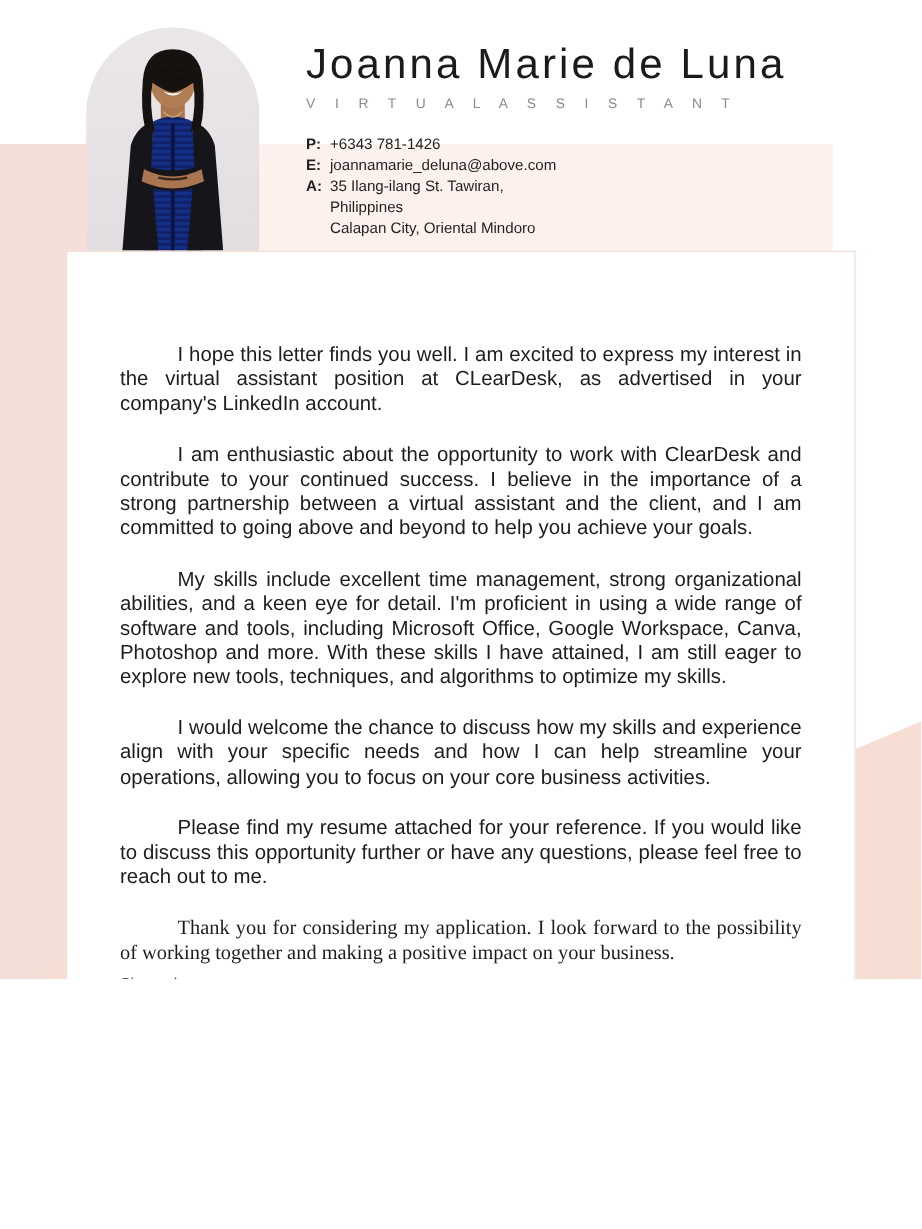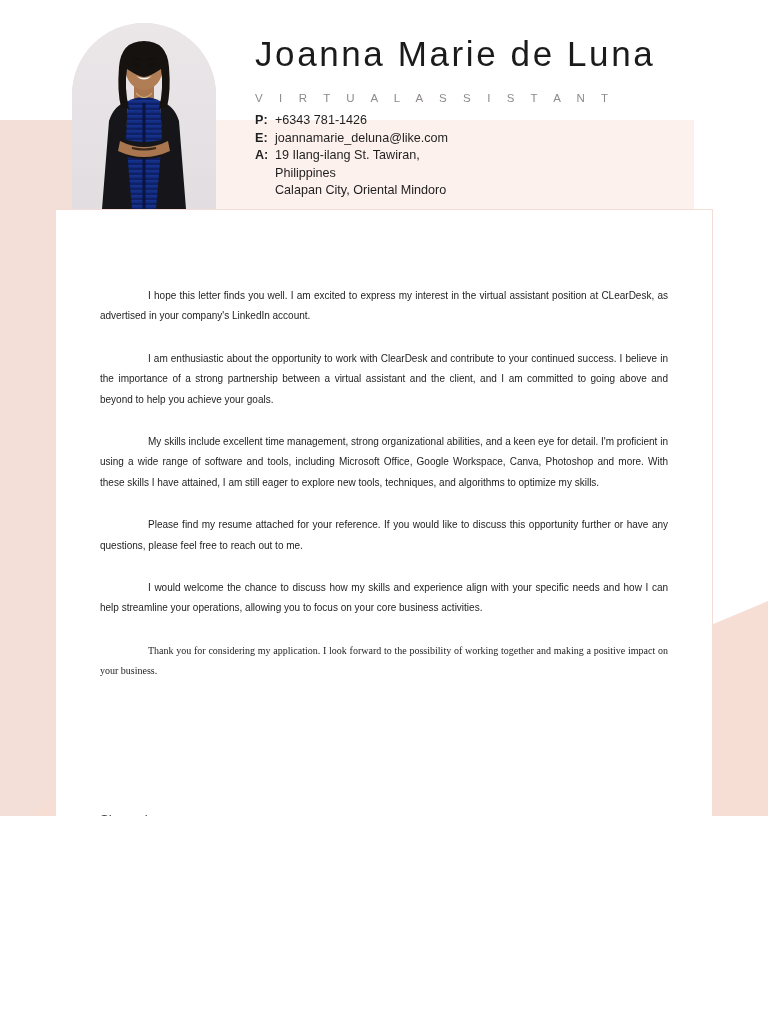--- a/index.html
+++ b/index.html
@@ -93,21 +93,21 @@
   }
   .name-line {
     font-size: 35px;
     letter-spacing: 2.6px;
     color: #1b1b1b;
     font-weight: 400;
     white-space: nowrap;
     line-height: 1.15;
   }
   .role-line {
-    margin-top: 18px;
+    margin-top: 7px;
     font-size: 11.5px;
     letter-spacing: 6.6px;
     color: #8e8a88;
     font-weight: 400;
   }
   .contact-block {
     position: absolute;
     left: 255px;
     top: 112px;
     font-size: 12.6px;
@@ -125,21 +125,21 @@
 
   
   .letter-body {
     position: absolute;
     left: 100px;
     top: 286px;
     width: 568px;
   }
   .para {
     margin: 0 0 22px 0;
-    font-size: 10px;
+    font-size: 17px;
     line-height: 20.4px;
     color: #1d1d1d;
     text-align: justify;
     text-indent: 48px;
   }
   .para:last-child { margin-bottom: 0; font-family: Liberation Serif, serif; }
 
   
   .sign-off {
     position: absolute;
@@ -226,36 +226,36 @@
     <div class="role-line">V I R T U A L   A S S I S T A N T</div>
   </div>
 
   <div class="contact-block">
     <div class="contact-row">
       <span class="contact-key">P:</span>
       <span class="contact-val">+6343 781-1426</span>
     </div>
     <div class="contact-row">
       <span class="contact-key">E:</span>
-      <span class="contact-val">joannamarie_deluna@like.com</span>
+      <span class="contact-val">joannamarie_deluna@above.com</span>
     </div>
     <div class="contact-row">
       <span class="contact-key">A:</span>
-      <span class="contact-val">19 Ilang-ilang St. Tawiran,</span>
+      <span class="contact-val">35 Ilang-ilang St. Tawiran,</span>
     </div>
     <div class="contact-val-sub">Philippines</div>
     <div class="contact-val-sub">Calapan City, Oriental Mindoro</div>
   </div>
 
   <div class="letter-body">
     <p class="para">I hope this letter finds you well. I am excited to express my interest in the virtual assistant position at CLearDesk, as advertised in your company's LinkedIn account.</p>
     <p class="para">I am enthusiastic about the opportunity to work with ClearDesk and contribute to your continued success. I believe in the importance of a strong partnership between a virtual assistant and the client, and I am committed to going above and beyond to help you achieve your goals.</p>
     <p class="para">My skills include excellent time management, strong organizational abilities, and a keen eye for detail. I'm proficient in using a wide range of software and tools, including Microsoft Office, Google Workspace, Canva, Photoshop and more. With these skills I have attained, I am still eager to explore new tools, techniques, and algorithms to optimize my skills.</p>
+    <p class="para">I would welcome the chance to discuss how my skills and experience align with your specific needs and how I can help streamline your operations, allowing you to focus on your core business activities.</p>
     <p class="para">Please find my resume attached for your reference. If you would like to discuss this opportunity further or have any questions, please feel free to reach out to me.</p>
-    <p class="para">I would welcome the chance to discuss how my skills and experience align with your specific needs and how I can help streamline your operations, allowing you to focus on your core business activities.</p>
     <p class="para">Thank you for considering my application. I look forward to the possibility of working together and making a positive impact on your business.</p>
   </div>
 
   <div class="sign-off">Sincerely,</div>
 
   <svg class="signature-mark" viewBox="0 0 120 62">
     <g fill="none" stroke="#0d0d0d" stroke-linecap="round" stroke-linejoin="round">
       <path d="M14 34 q4 -18 10 -18 q5 0 3 14 q-2 14 -1 26 q1 14 -4 14 q-6 0 -6 -16 q0 -14 6 -24" stroke-width="2.4"></path>
       <path d="M24 36 q3 -10 6 -10 q3 0 2 10" stroke-width="2.2"></path>
       <path d="M32 38 q3 -12 6 -12 q3 0 2 12" stroke-width="2.2"></path>

